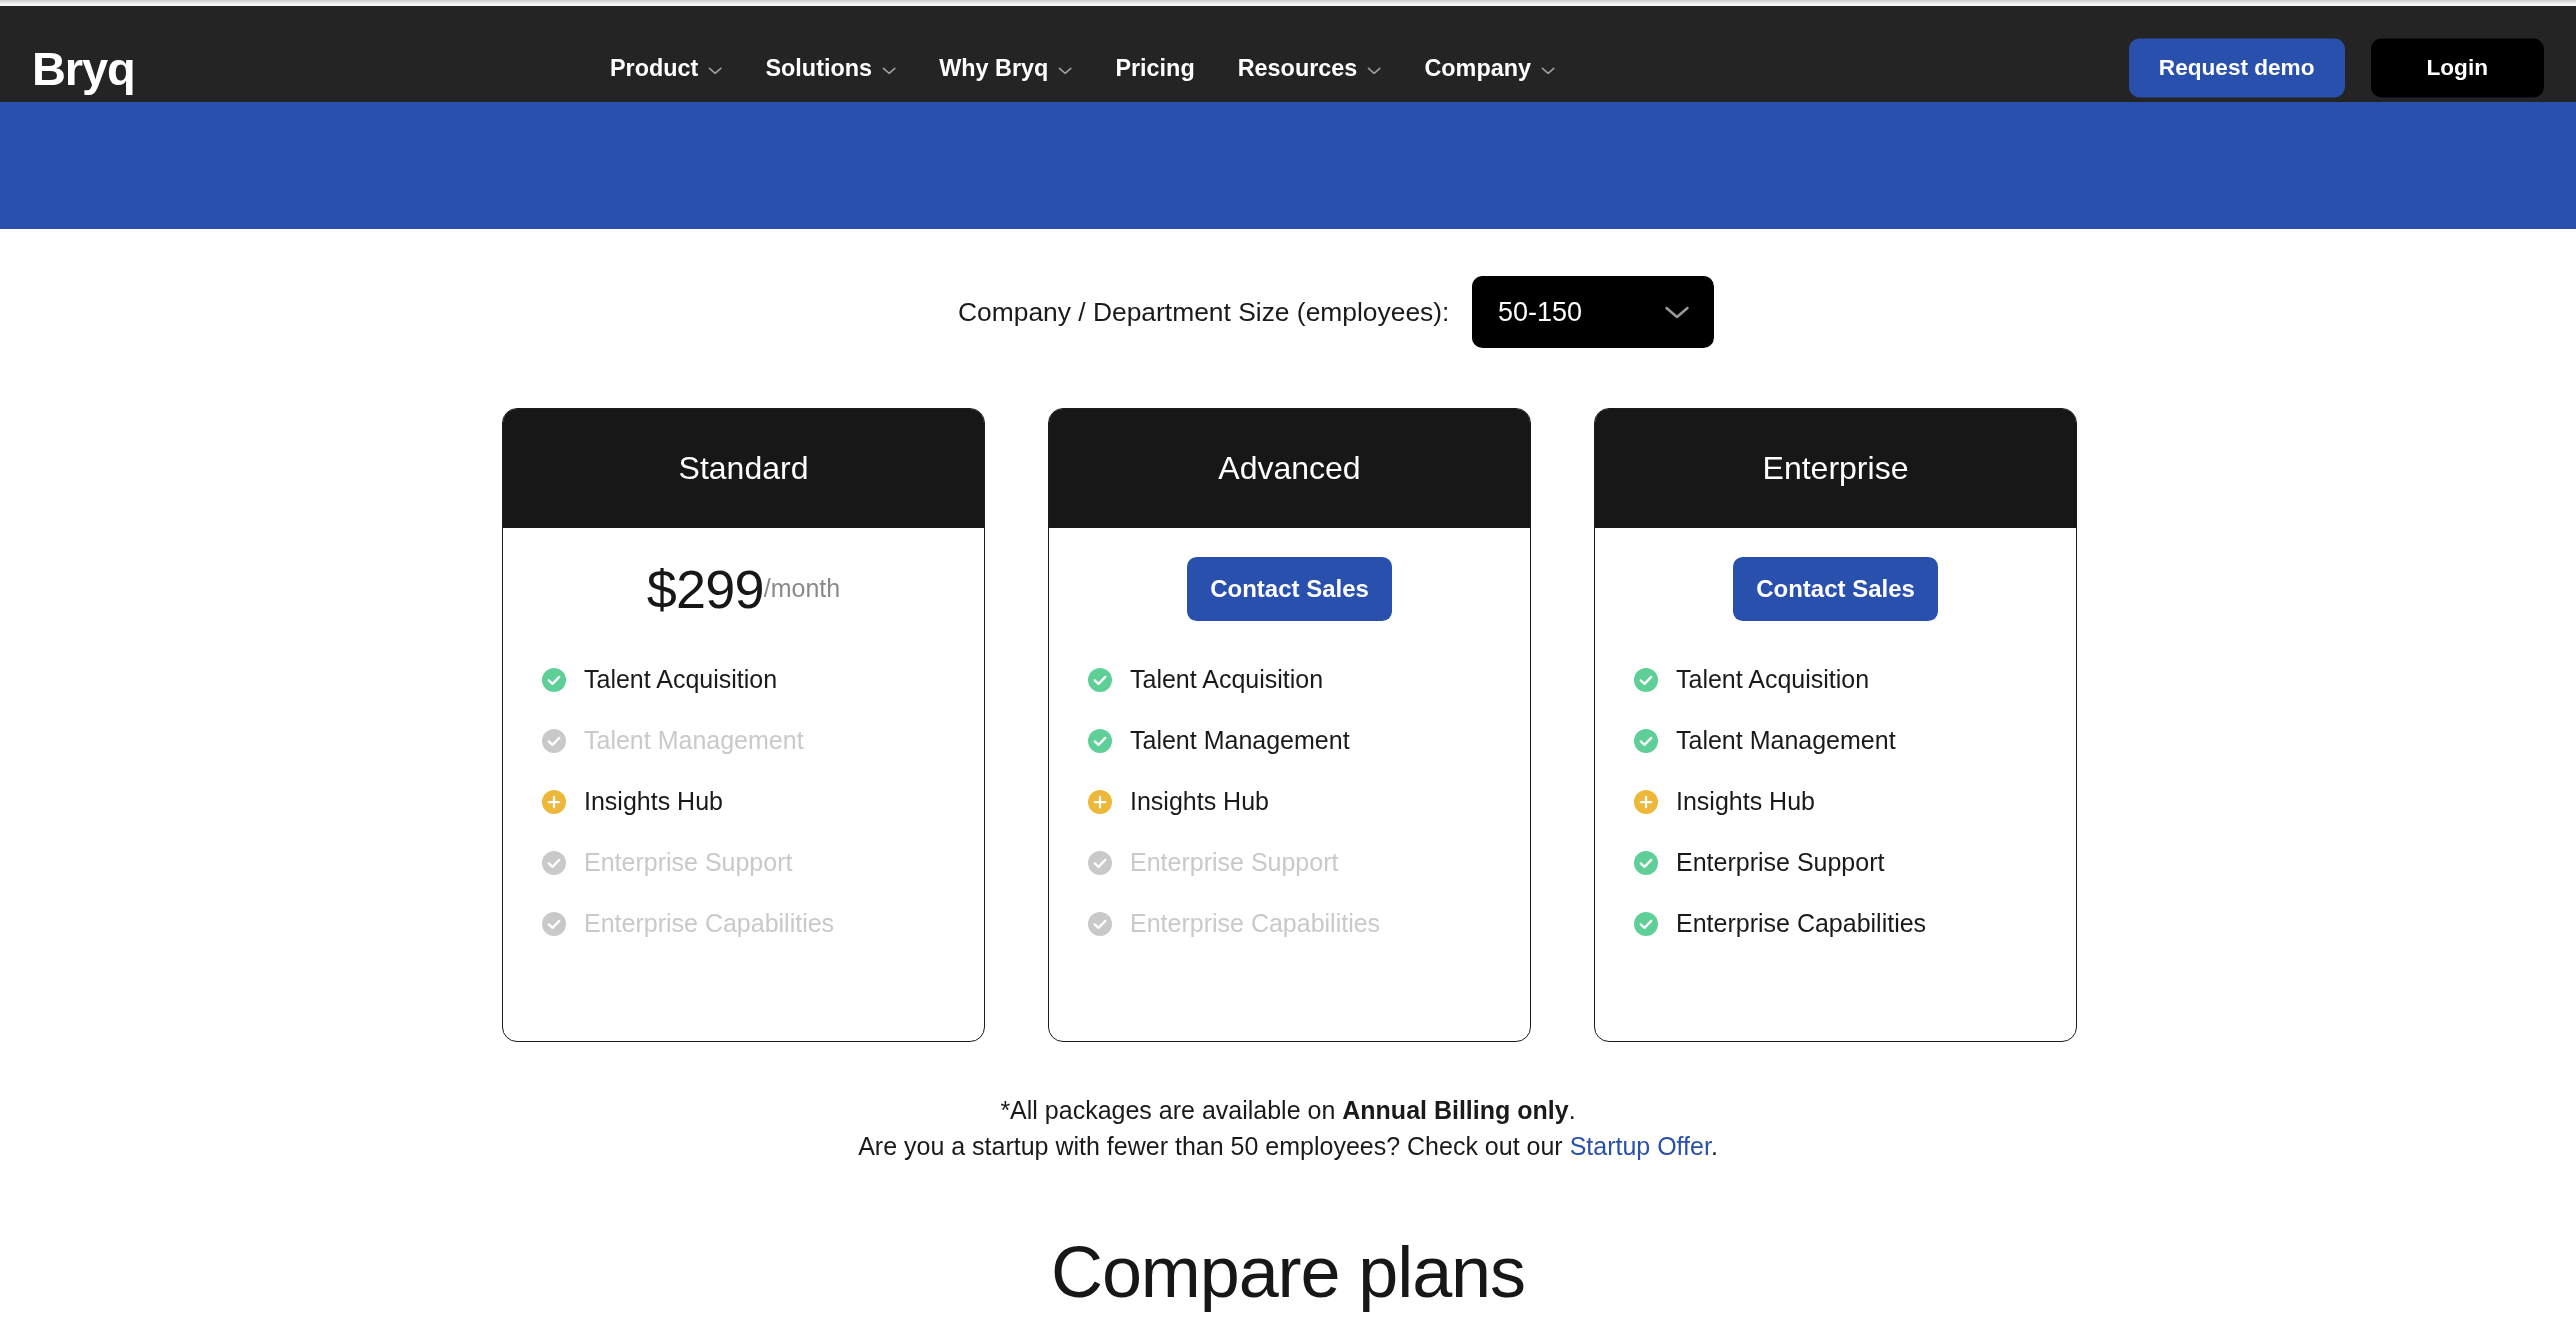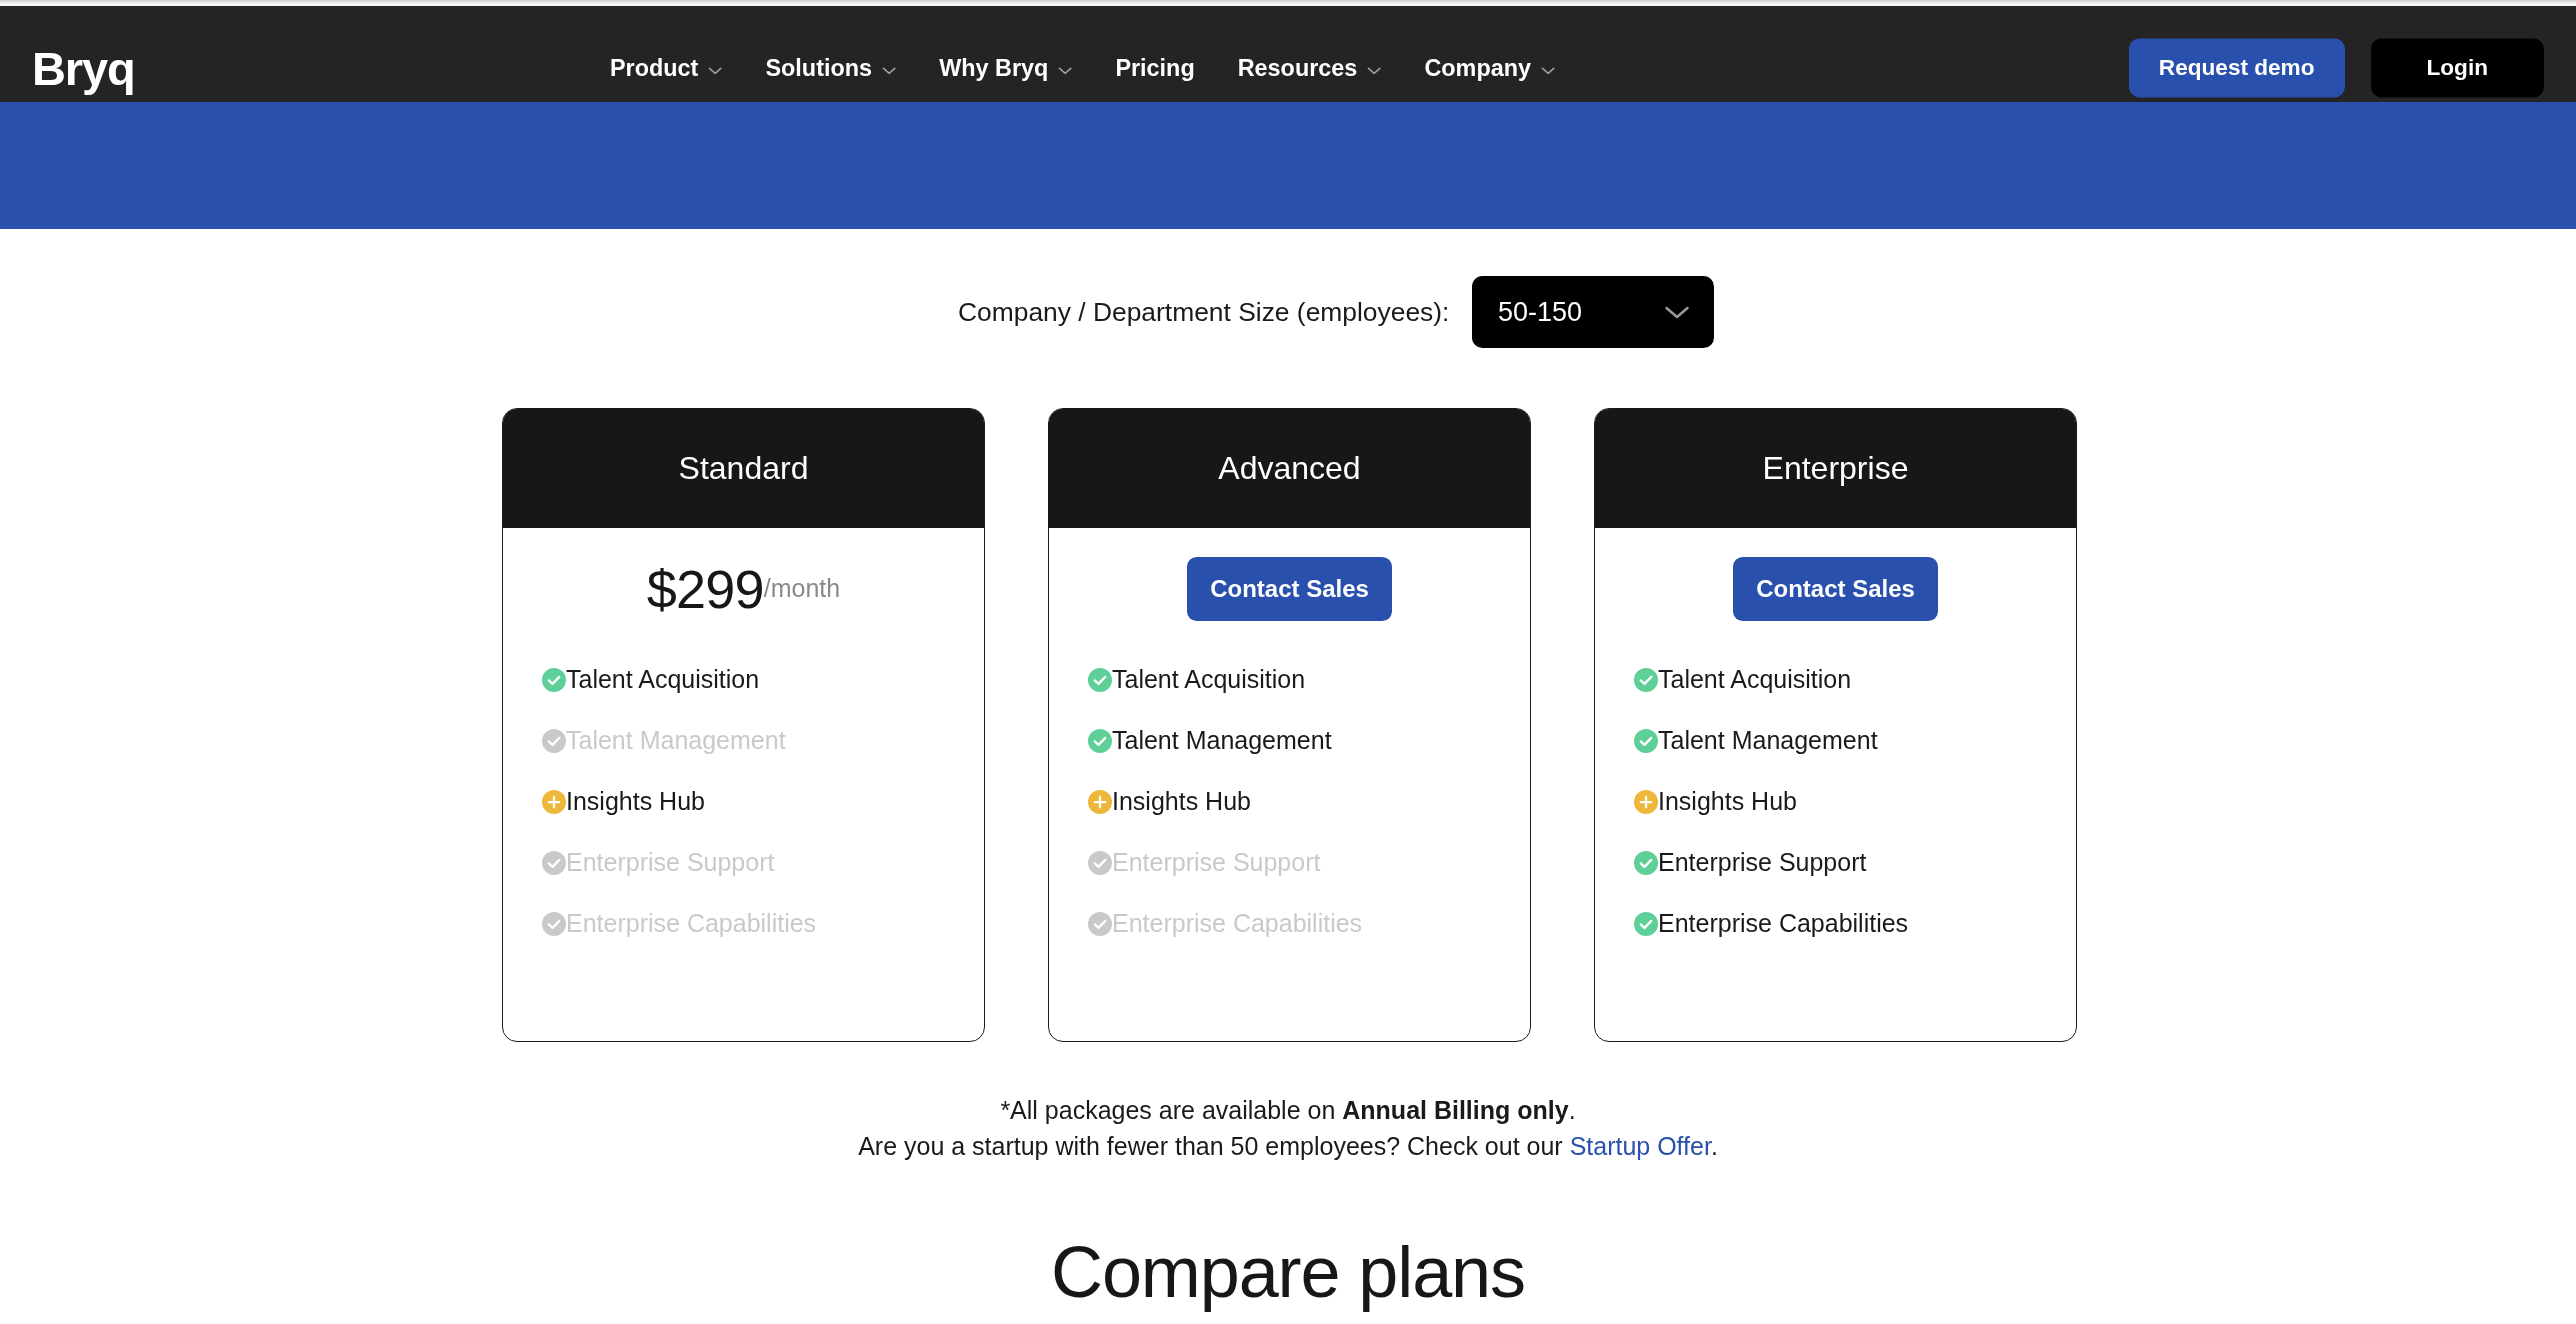--- a/index.html
+++ b/index.html
@@ -113,21 +113,21 @@
   .btn-contact {
     background: #2950ac; color: #fff; border: none; border-radius: 9.8px;
     font-size: 24px; font-weight: 700; padding: 18px 23px; cursor: pointer;
     font-family: inherit; white-space: nowrap;
   }
   .features {
     width: 100%; padding-left: 39px; padding-right: 18px;
     display: flex; flex-direction: column; gap: 0;
   }
   .feature {
-    display: flex; align-items: center; height: 61px;
+    display: flex; align-items: center; gap: 18px; height: 61px;
   }
   .f-icon { width: 24px; height: 24px; flex: 0 0 24px; }
   .f-label { font-size: 25px; color: #1a1a1a; font-weight: 400; white-space: nowrap; }
   .feature.off .f-label { color: #c9c9c9; }
 
   
   .footnote {
     position: absolute; top: 1093px; left: 0; width: 2576px;
     text-align: center; color: #1a1a1a; font-size: 25px; line-height: 1.42;
   }

